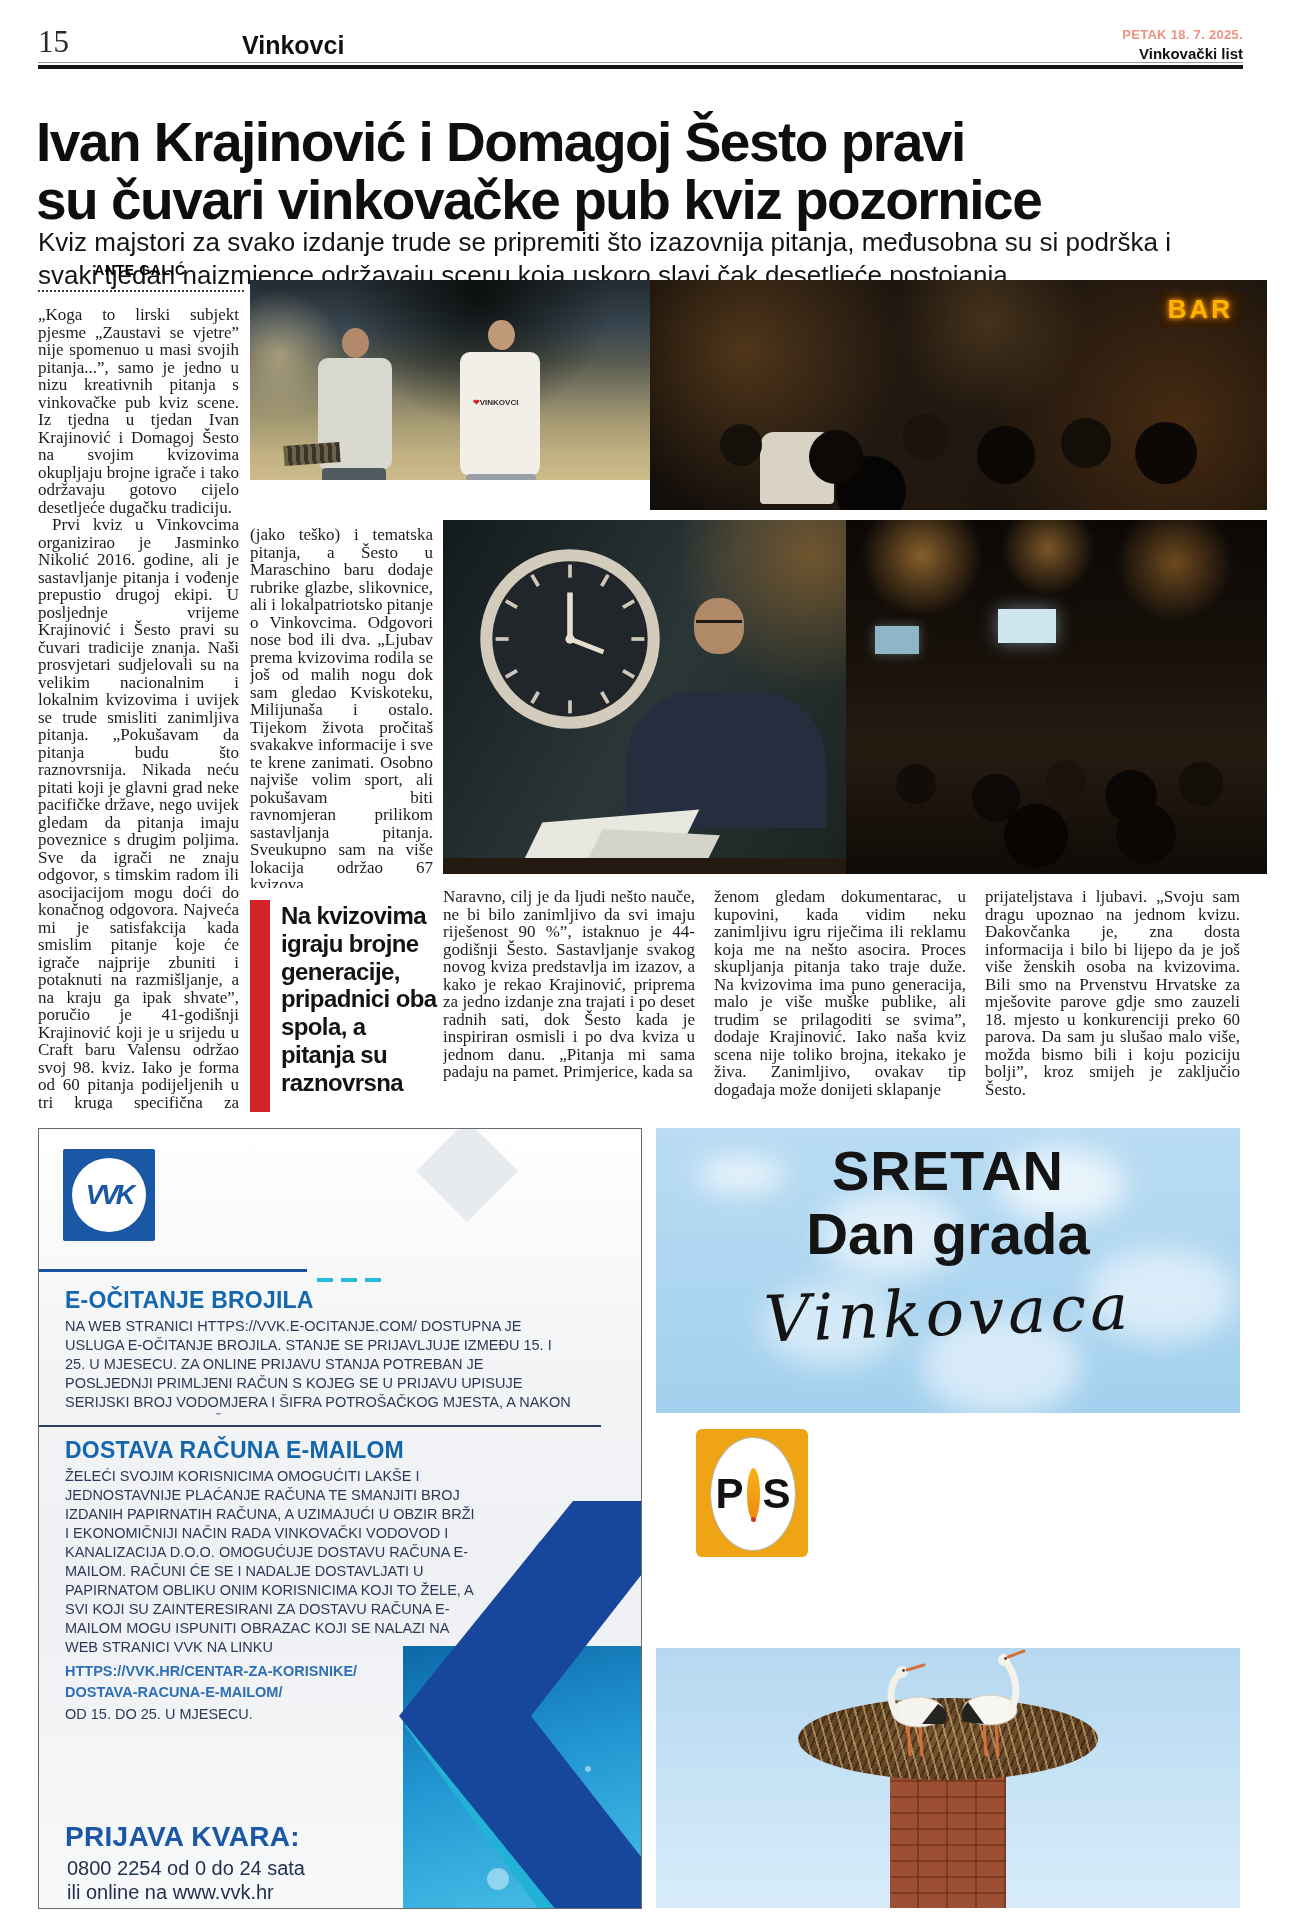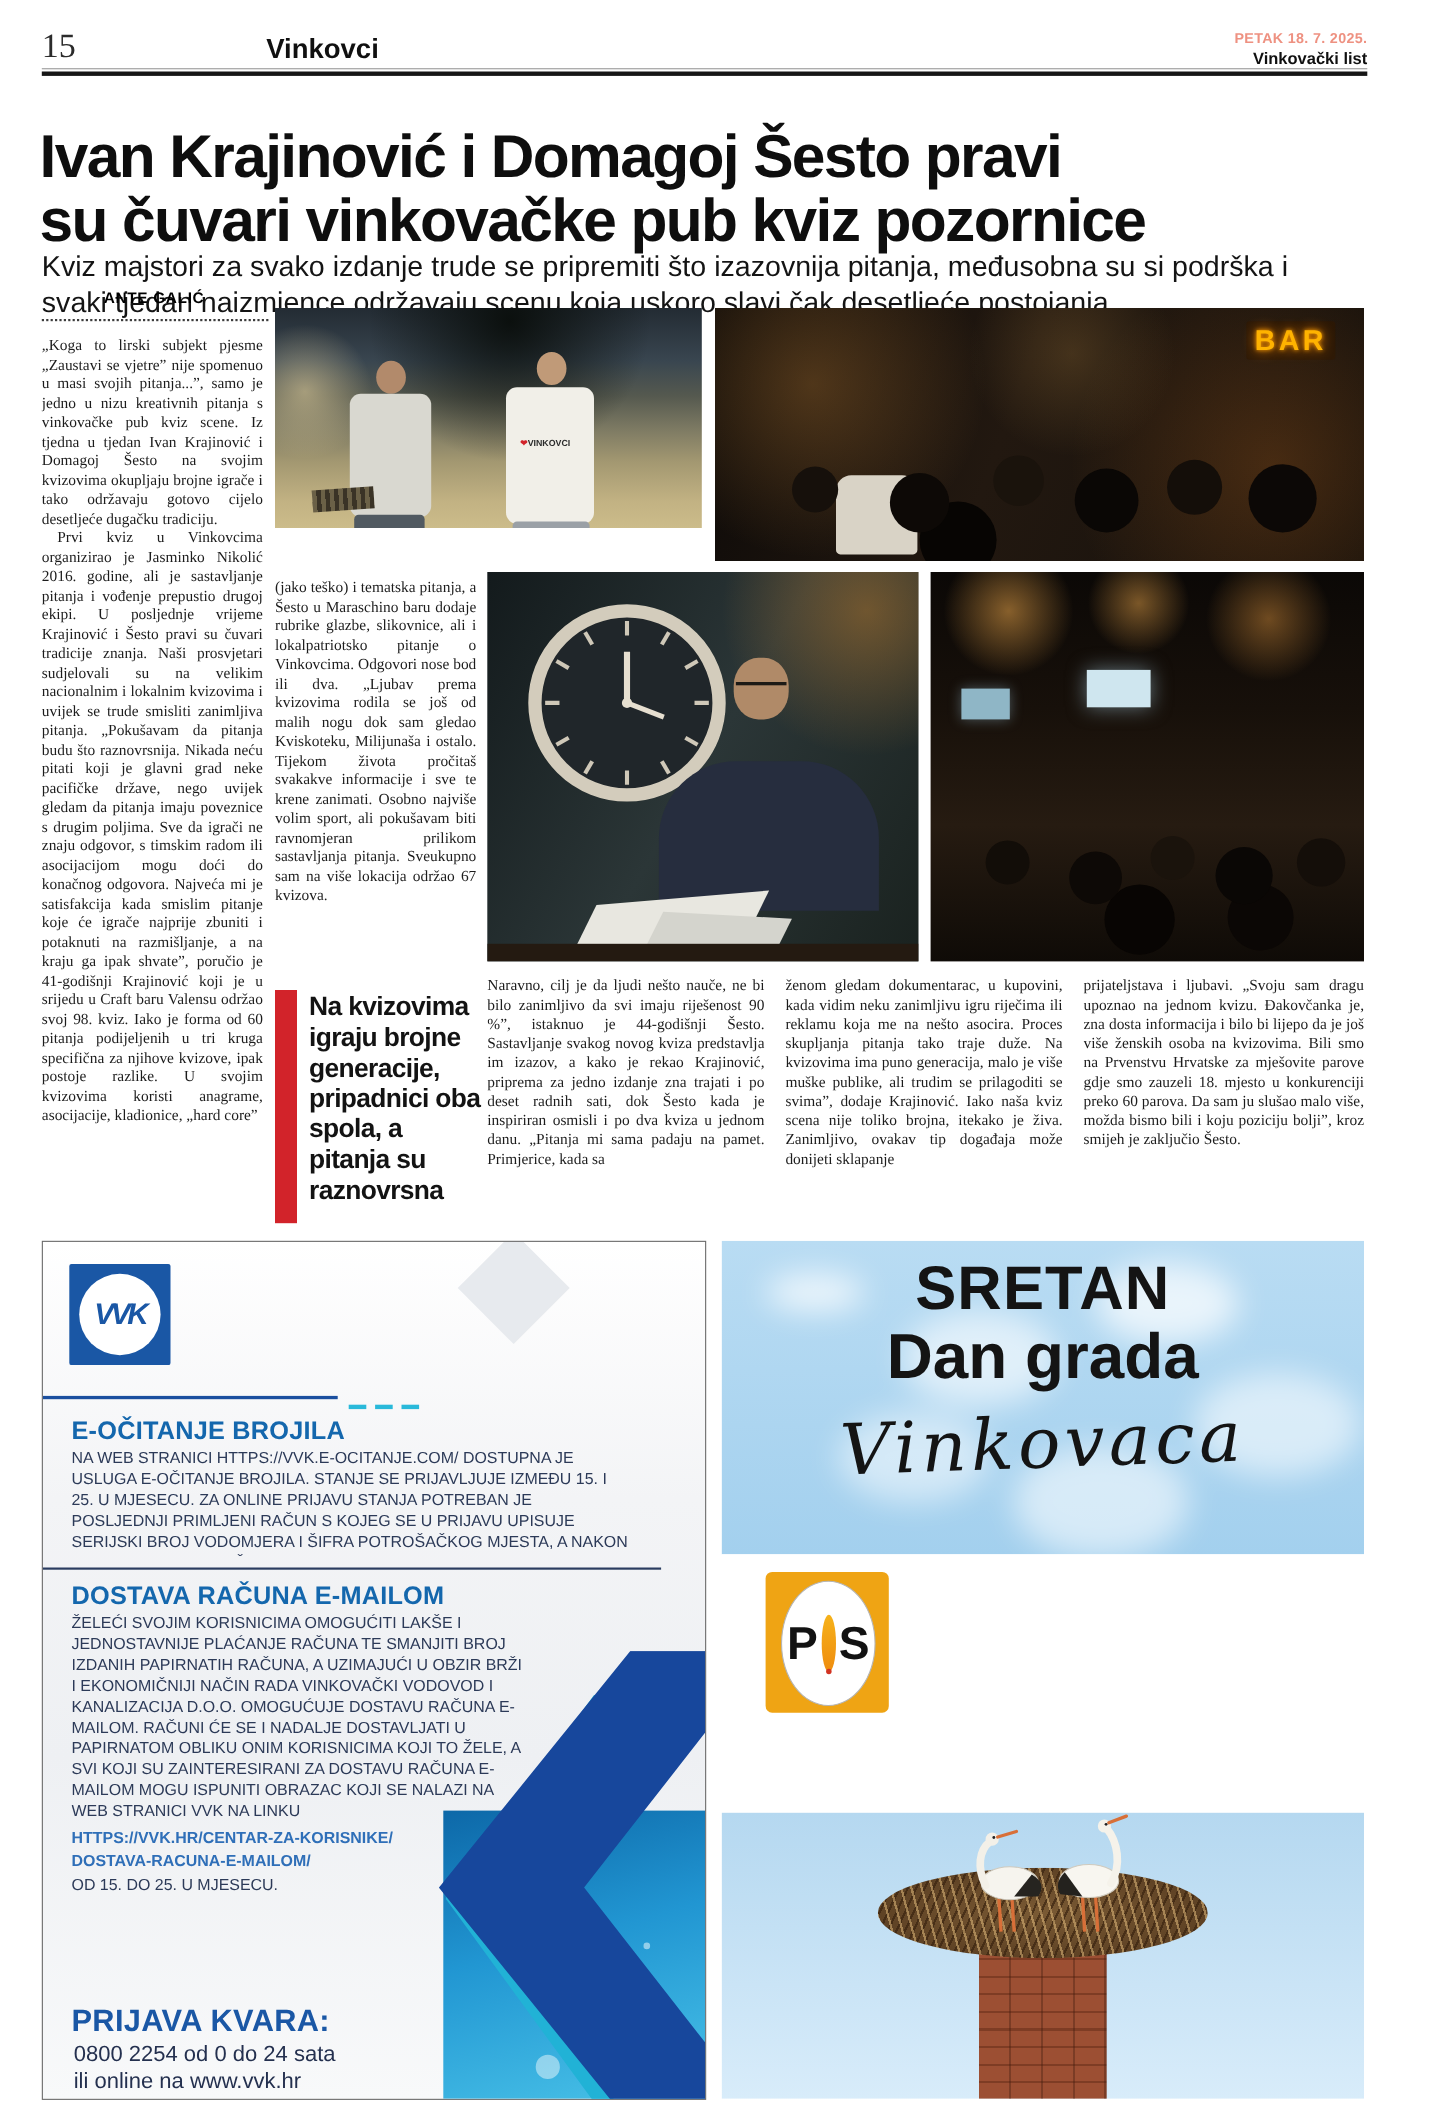--- a/index.html
+++ b/index.html
@@ -16,35 +16,35 @@
   
   .headline{position:absolute;left:36px;top:76px;width:1215px;white-space:pre-line;
             font:700 55px/1.06 "Liberation Sans",sans-serif;letter-spacing:-1.5px;color:#0e0e0e;}
   .lede{position:absolute;left:38px;top:200px;width:1165px;
         font:400 26px/1.25 "Liberation Sans",sans-serif;color:#141414;}
   .article-region{position:absolute;left:38px;top:258px;width:1202px;height:864px;}
   .byline{position:absolute;left:0;top:4px;width:204px;text-align:center;
           font:700 14px "Liberation Sans",sans-serif;letter-spacing:.6px;color:#000000;}
   .byline-rule{position:absolute;left:0;top:32px;width:206px;border-top:2px dotted #3c3c3c;}
   
-  .bodytext{font-family:"Liberation Serif","DejaVu Serif",serif;font-size:14px;line-height:17.5px;
+  .bodytext{font-family:"Liberation Serif","DejaVu Serif",serif;font-size:17px;line-height:17.5px;
             text-align:justify;color:#1c1c1c;overflow:hidden;position:absolute;}
   .bodytext p{margin:0;}
   .bodytext p.indent{text-indent:14px;}
   .col1{left:0;top:48px;width:201px;height:804px;}
   .col2{left:212px;top:268px;width:183px;height:362px;}
   .col3{left:405px;top:630px;width:252px;height:232px;}
   .col4{left:676px;top:630px;width:252px;height:232px;}
   .col5{left:947px;top:630px;width:255px;height:232px;}
   
   .quote{position:absolute;left:212px;top:642px;width:194px;height:212px;display:flex;gap:11px;}
   .qbar{width:20px;background:#d2232a;flex:0 0 20px;}
   .qtext{font:700 24px/1.16 "Liberation Sans",sans-serif;letter-spacing:-.6px;color:#131313;padding-top:2px;}
   
-  .photo{position:absolute;overflow:hidden;background:#222;}
+  .photo{position:absolute;overflow:hidden;background:#222;padding-left:27px;}
   .photoA{left:212px;top:22px;width:388px;height:200px;
     background:
       radial-gradient(circle at 7% 38%, rgba(235,214,160,.55), transparent 16%),
       radial-gradient(circle at 55% 6%, rgba(8,12,9,.9), transparent 45%),
       linear-gradient(180deg,#232b33 0%,#394650 24%,#55594f 40%,#7d7a63 55%,#a39871 70%,#c2b283 88%,#ccbc8a 100%);}
   .pa-head{position:absolute;width:27px;height:30px;border-radius:50%;}
   .pa-torso{position:absolute;border-radius:10px;}
   .pa-shorts{position:absolute;border-radius:4px;}
   .pa-grate{position:absolute;left:34px;bottom:16px;width:56px;height:20px;transform:rotate(-4deg);
     background:repeating-linear-gradient(90deg,#6b6147 0 4px,#3a3326 4px 8px);}

